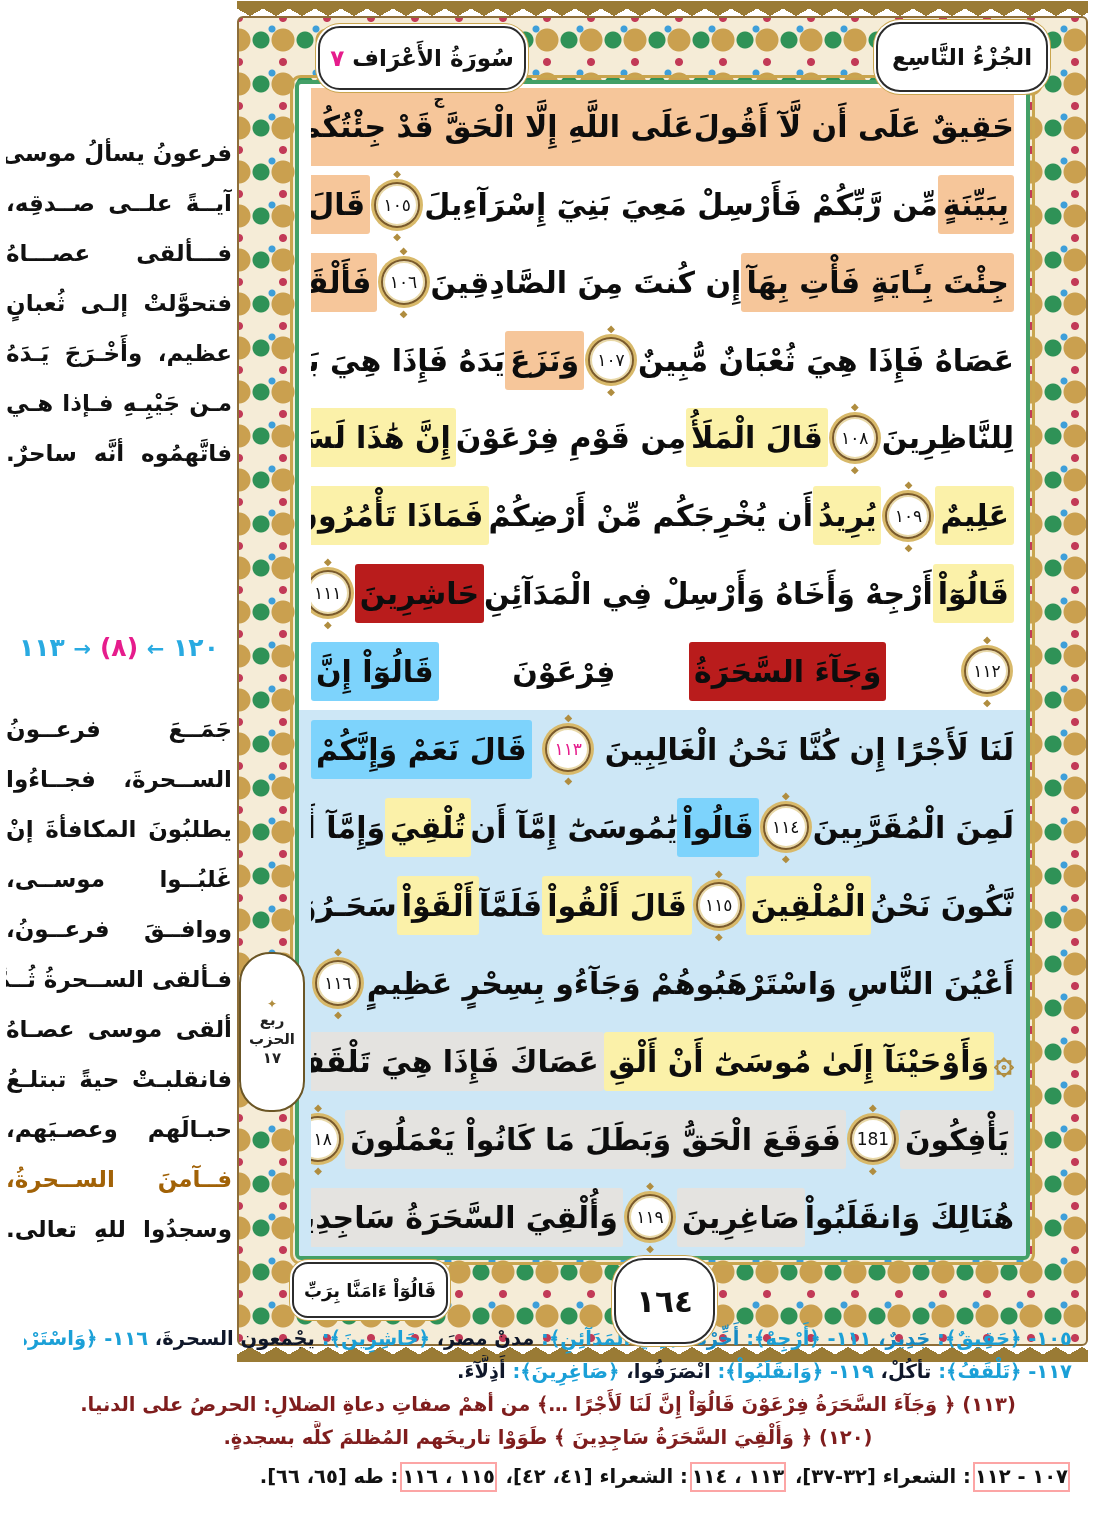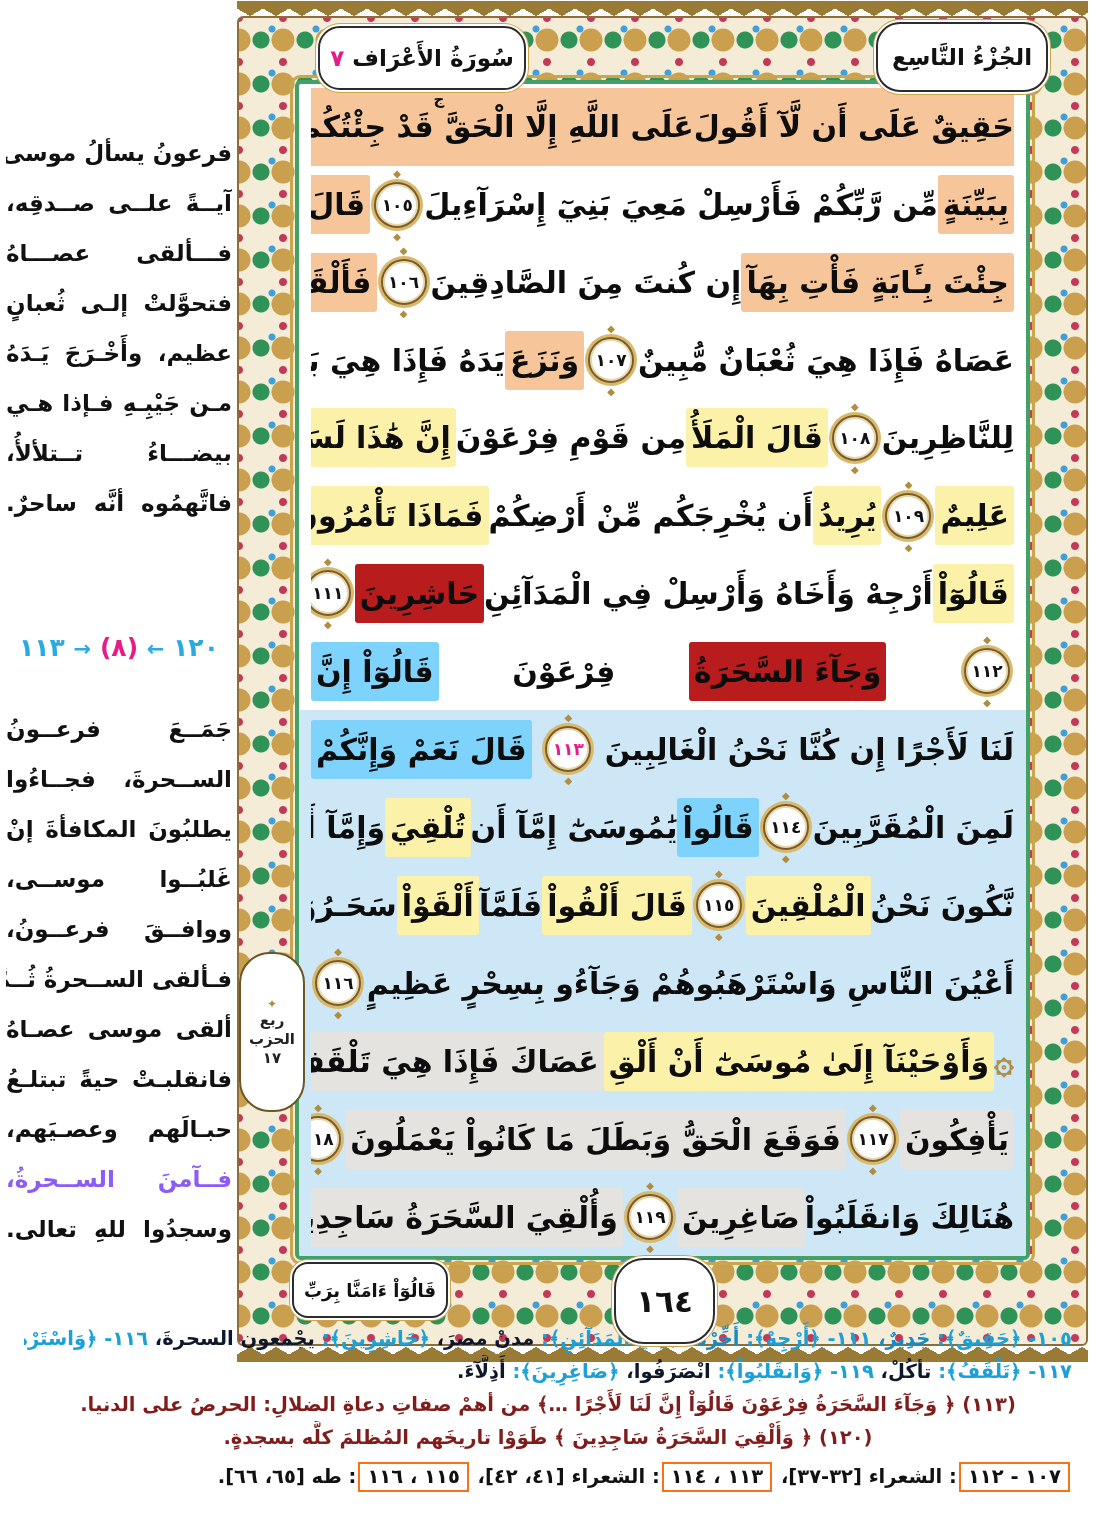--- a/index.html
+++ b/index.html
@@ -1,21 +1,21 @@
 <!DOCTYPE html>
 <html lang="ar"><head>
 <meta charset="utf-8">
 <style>
   html,body{margin:0;padding:0;width:1096px;height:1513px;background:#fff;
     font-family:"DejaVu Sans",sans-serif;position:relative;overflow:hidden;direction:rtl}
   
   .margin-col{position:absolute;left:6px;width:226px;direction:rtl;color:#111}
   .m-line{font-weight:bold;font-size:23px;line-height:50px;text-align:justify;
     text-align-last:justify;white-space:nowrap;overflow:hidden}
-  .m-line.cyan{color:#8b5cf6}
+  .m-line.cyan{color:#a16207}
   .m-range{font-weight:bold;font-size:25px;text-align:center;direction:ltr;line-height:40px}
   .m-range .num{color:#29aae1}
   .m-range .grp{color:#e61c8c}
   .m-range .arr{color:#29aae1;font-size:21px}
   
   .page-frame{position:absolute;left:237px;top:16px;width:851px;height:1330px;box-sizing:border-box;
     padding:62px 56px 84px;border:2px solid #8d6e3a;border-radius:6px;
     background-color:#f5ecd7;
     background-image:
       radial-gradient(circle,#2f9257 8px,transparent 9px),
@@ -36,21 +36,21 @@
   .quran-line{height:78px;display:flex;justify-content:space-between;align-items:center;
     direction:rtl;font-size:30px;font-weight:bold;color:#0d0d0d;white-space:nowrap;overflow:hidden}
   .quran-line.bg-o{background:#f6c69a}
   .blue-region{background:#cde7f6;margin:0 -12px;padding:0 12px;flex:1}
   .hl{padding:12px 5px;border-radius:3px}
   .hl-o{background:#f6c69a}.hl-y{background:#fbf1a9}.hl-b{background:#b91c1c}
   .hl-p{background:#7dd3fc}.hl-g{background:#e4e3e0}
   .aya{position:relative;flex:0 0 auto;display:inline-flex;justify-content:center;align-items:center;
     width:42px;height:42px;border-radius:50%;background:#fff;border:2px solid #7a5a2b;
     box-shadow:0 0 0 3px #d8b96a,inset 0 0 0 2px #e9d9a8;
-    font-size:17px;font-weight:bold;color:#111;margin:0 4px}
+    font-size:17px;font-weight:normal;color:#111;margin:0 4px}
   .aya::before,.aya::after{content:"◆";position:absolute;left:50%;transform:translateX(-50%);
     font-size:10px;color:#b08d3f}
   .aya::before{top:-16px}
   .aya::after{bottom:-16px}
   .aya.magenta{color:#e61c8c}
   .waqf{font-size:15px;align-self:flex-start;padding-top:2px;font-weight:bold}
   .hizb-star{color:#b08d3f;font-size:34px}
   
   .cartouche{position:absolute;background:#fff;border:2px solid #2c2c2c;
     box-shadow:0 0 0 2px #fff,0 0 0 3px #c9a54e;display:flex;justify-content:center;
@@ -66,21 +66,21 @@
     justify-content:center;align-items:center;font-weight:bold;font-size:15px;line-height:19px;
     color:#222;z-index:5}
   .rub-marker .orn{color:#b08d3f;font-size:12px;line-height:14px}
   
   .footer{position:absolute;left:24px;top:1322px;width:1048px;direction:rtl;font-weight:bold;font-size:19.5px}
   .f-line{line-height:33px;white-space:nowrap;overflow:hidden}
   .f-gloss{text-align:right}
   .f-note{text-align:center;color:#7f1d1d}
   .f-refs{text-align:right;color:#111}
   .c-q{color:#1ba0d7}.c-qb{color:#168ac4}.c-d{color:#0f172a}
-  .box{display:inline-block;border:2px solid #f97316;padding:0 7px;margin:8px 2px;line-height:26px}
+  .box{display:inline-block;border:2px solid #fca5a5;padding:0 0;margin:8px 2px;line-height:26px}
 </style>
 </head>
 <body>
 
 <div class="finial top"></div>
 <div class="finial bottom"></div>
 <div class="page-frame">
   <div class="inner-frame" id="quran-area">
       <div class="quran-line bg-o">
         <span class="">حَقِيقٌ عَلَى أَن لَّآ أَقُولَ</span>
@@ -159,21 +159,21 @@
           <span class="">أَعْيُنَ النَّاسِ وَاسْتَرْهَبُوهُمْ وَجَآءُو بِسِحْرٍ عَظِيمٍ</span>
           <span class="aya">١١٦</span>
         </div>
         <div class="quran-line">
           <span class="hizb-star">۞</span>
           <span class="hl hl-y">وَأَوْحَيْنَآ إِلَىٰ مُوسَىٰٓ أَنْ أَلْقِ</span>
           <span class="hl hl-g">عَصَاكَ فَإِذَا هِيَ تَلْقَفُ</span>
         </div>
         <div class="quran-line">
           <span class="hl hl-g">يَأْفِكُونَ</span>
-          <span class="aya">١١٧</span>
+          <span class="aya">181</span>
           <span class="hl hl-g">فَوَقَعَ الْحَقُّ وَبَطَلَ مَا كَانُواْ يَعْمَلُونَ</span>
           <span class="aya">١١٨</span>
         </div>
         <div class="quran-line">
           <span class="">هُنَالِكَ وَانقَلَبُواْ</span>
           <span class="hl hl-g">صَاغِرِينَ</span>
           <span class="aya">١١٩</span>
           <span class="hl hl-g">وَأُلْقِيَ السَّحَرَةُ سَاجِدِينَ</span>
         </div>
       </div>
@@ -202,21 +202,20 @@
   <span>قَالُوٓاْ ءَامَنَّا بِرَبِّ</span>
 </div>
 
 <div class="margin-col" style="top:128px" id="m-top">
     <div class="m-line">فرعونُ يسألُ موسى</div>
     <div class="m-line">آيــةً علــى صــدقِه،</div>
     <div class="m-line">فـــألقى عصـــاهُ</div>
     <div class="m-line">فتحوَّلتْ إلـى ثُعبانٍ</div>
     <div class="m-line">عظيم، وأَخْـرَجَ يَـدَهُ</div>
     <div class="m-line">مـن جَيْبِـهِ فـإذا هـي</div>
-    <div class="m-line">بيضـــاءُ تــتلألأُ،</div>
     <div class="m-line">فاتَّهمُوه أنَّه ساحرٌ.</div>
   </div>
 <div class="margin-col m-range" style="top:628px">
   <span class="num">١٢٠</span>
   <span class="arr">←</span>
   <span class="grp">(٨)</span>
   <span class="arr">→</span>
   <span class="num">١١٣</span>
 </div>
 <div class="margin-col" style="top:704px" id="m-bottom">

